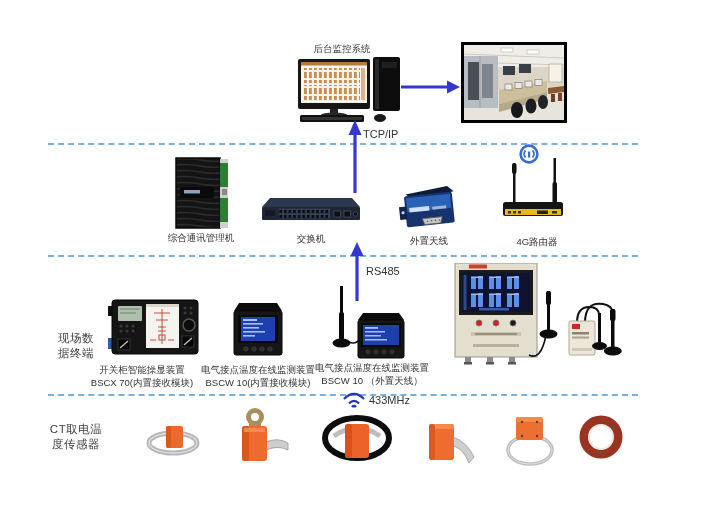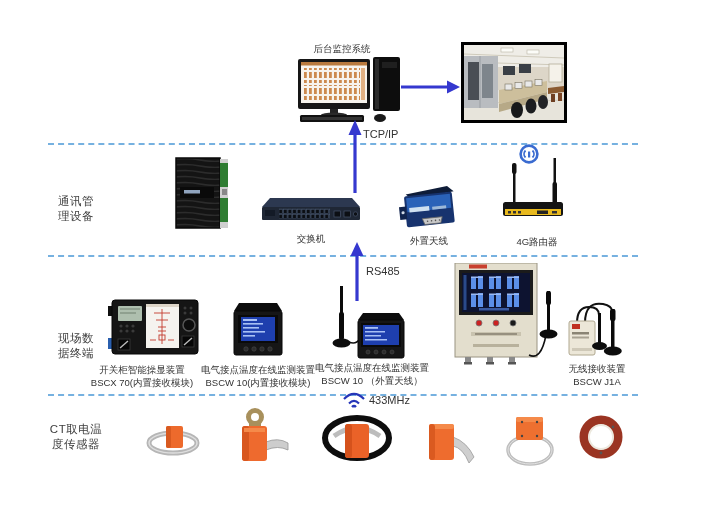--- a/index.html
+++ b/index.html
@@ -16,22 +16,20 @@
 </style>
 </head>
 <body>
 
 <div class="canvas">
 
   <div class="divider" style="top:143px"></div>
   <div class="divider" style="top:255px"></div>
   <div class="divider" style="top:394px"></div>
 
-  <div class="layerlbl" style="left:46px;top:194px;width:60px">通讯管
-理设备</div>
   <div class="layerlbl" style="left:42px;top:422px;width:68px">CT取电温
 度传感器</div>
   <div class="layerlbl" style="left:46px;top:331px;width:60px">现场数
 据终端</div>
 
   <div class="devlbl" style="left:292px;top:43px;width:100px">后台监控系统</div>
 
   <div class="abs" style="left:298px;top:55px">
     <svg width="105" height="68" viewBox="0 0 105 68">
       <defs>
@@ -115,20 +113,21 @@
       <rect x="6" y="2" width="44" height="70" fill="url(#pridge)"></rect>
       <rect x="6" y="2" width="44" height="70" fill="none" stroke="#090909" stroke-width="1.5"></rect>
       <rect x="10" y="31" width="34" height="11" fill="#0a0a0a"></rect>
       <rect x="14" y="34" width="16" height="3.5" fill="#8fa3bd"></rect>
       <rect x="50" y="3" width="8" height="69" fill="#cfcfcf"></rect>
       <rect x="50" y="7" width="8" height="24" fill="#2f7d32"></rect>
       <rect x="50" y="42" width="8" height="24" fill="#2f7d32"></rect>
       <rect x="52" y="33" width="5" height="6" fill="#888"></rect>
     </svg>
   </div>
+  <div class="devlbl" style="left:141px;top:232px;width:120px">综合通讯管理机</div>
 
   <div class="abs" style="left:260px;top:194px">
     <svg width="102" height="32" viewBox="0 0 102 32">
       <defs>
         <pattern id="pports" width="4.6" height="5" patternUnits="userSpaceOnUse">
           <rect x="0.5" y="0.5" width="3.4" height="3.8" fill="#0b0e13" stroke="#4a5a74" stroke-width="0.5"></rect>
         </pattern>
       </defs>
       <polygon points="10,4 92,4 100,13 2,13" fill="#2c3850"></polygon>
       <rect x="2" y="13" width="98" height="13" rx="1" fill="#1f2735"></rect>
@@ -347,22 +346,20 @@
       <rect x="5" y="33" width="17" height="2.5" fill="#8a8474"></rect>
       <rect x="5" y="37.5" width="17" height="2" fill="#a8a292"></rect>
       <rect x="5" y="49" width="20" height="3" fill="#cfc9b8"></rect>
       <rect x="31" y="14" width="3" height="31" fill="#0a0a0a"></rect>
       <ellipse cx="32.5" cy="47" rx="7.5" ry="4" fill="#0d0d0d"></ellipse>
       <rect x="44" y="10" width="3.5" height="40" fill="#0a0a0a"></rect>
       <rect x="43" y="10" width="5.5" height="12" rx="2" fill="#0a0a0a"></rect>
       <ellipse cx="45.8" cy="52" rx="9" ry="4.5" fill="#0d0d0d"></ellipse>
     </svg>
   </div>
-  <div class="devlbl" style="left:547px;top:363px;width:100px">无线接收装置
-BSCW J1A</div>
 
   <div class="abs" style="left:341px;top:391px">
     <svg width="26" height="18" viewBox="0 0 26 18">
       <path d="M3,8 Q13,-2 23,8" stroke="#2535b8" stroke-width="2.2" fill="none"></path>
       <path d="M8,12.5 Q13,7.5 18,12.5" stroke="#2535b8" stroke-width="2.2" fill="none"></path>
       <path d="M11,16 Q13,14 15,16" stroke="#2535b8" stroke-width="2.4" fill="none"></path>
     </svg>
   </div>
   <div class="conlbl" style="left:369px;top:394px">433MHz</div>
 

